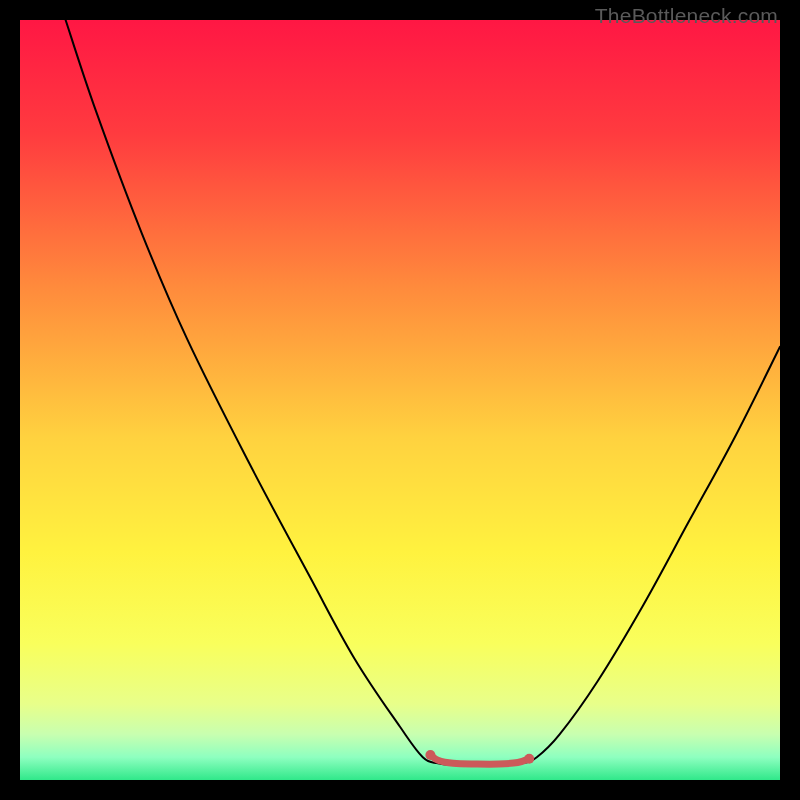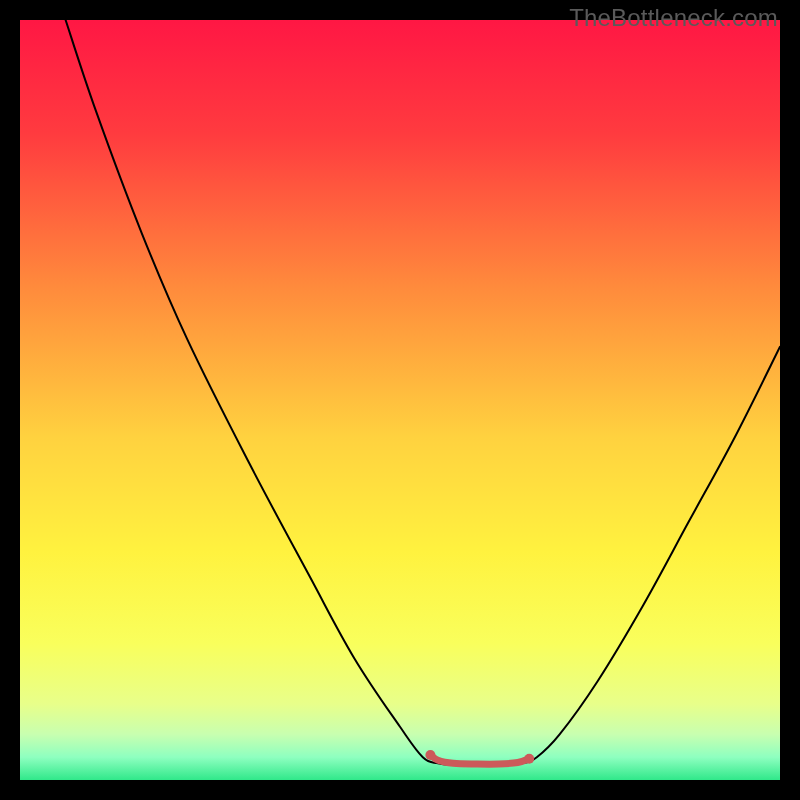--- a/index.html
+++ b/index.html
@@ -24,21 +24,21 @@
     left: 20px;
     top: 20px;
     width: 760px;
     height: 760px;
   }
   .watermark {
     position: absolute;
     top: 4px;
     right: 22px;
     color: #5a5a5a;
-    font-size: 24px;
+    font-size: 21px;
     font-weight: 500;
     letter-spacing: 0.2px;
   }
   svg {
     display: block;
   }
 </style>
 </head>
 <body>
 

